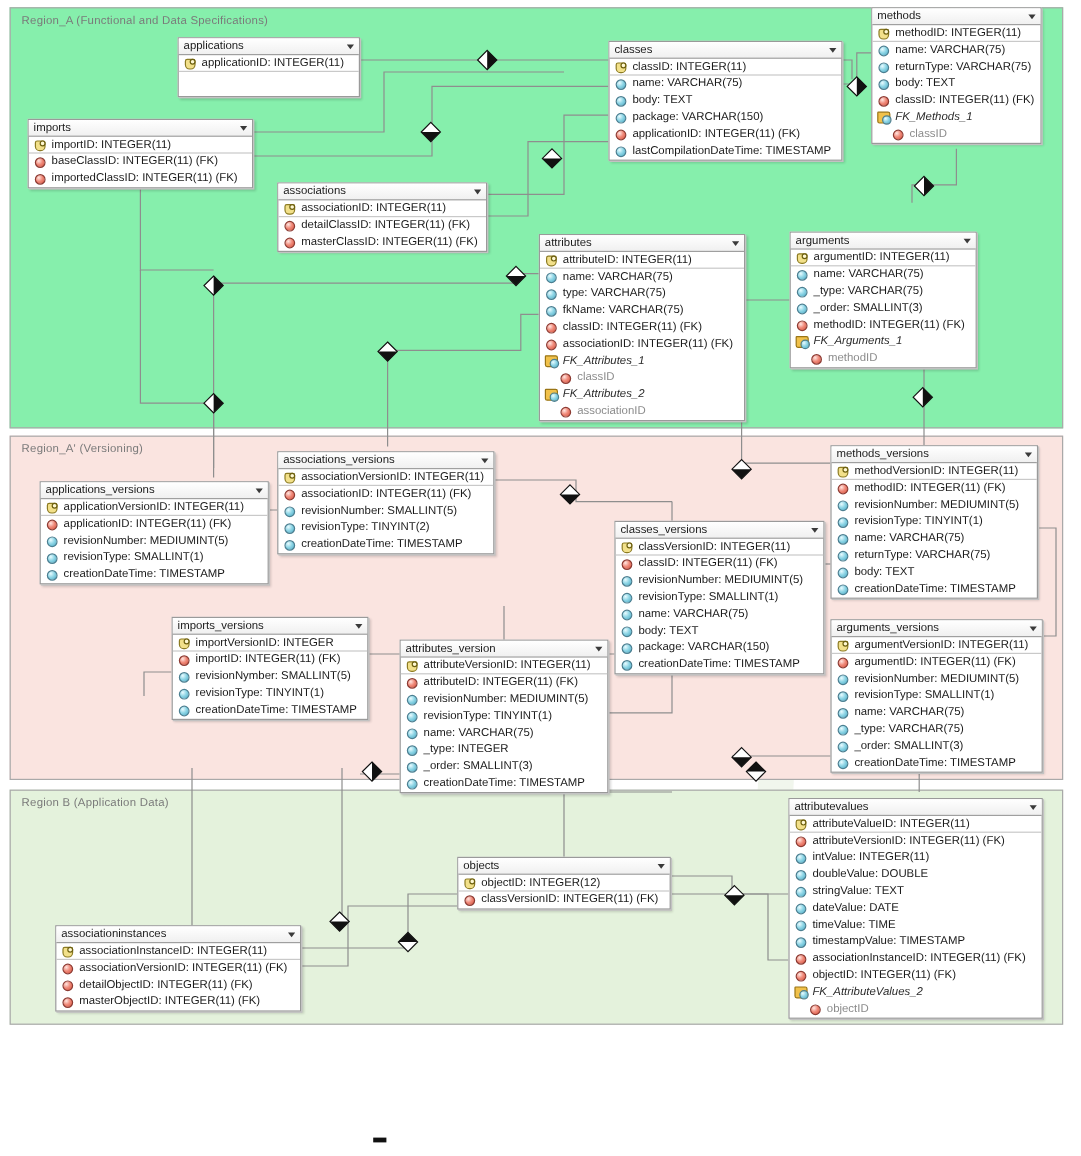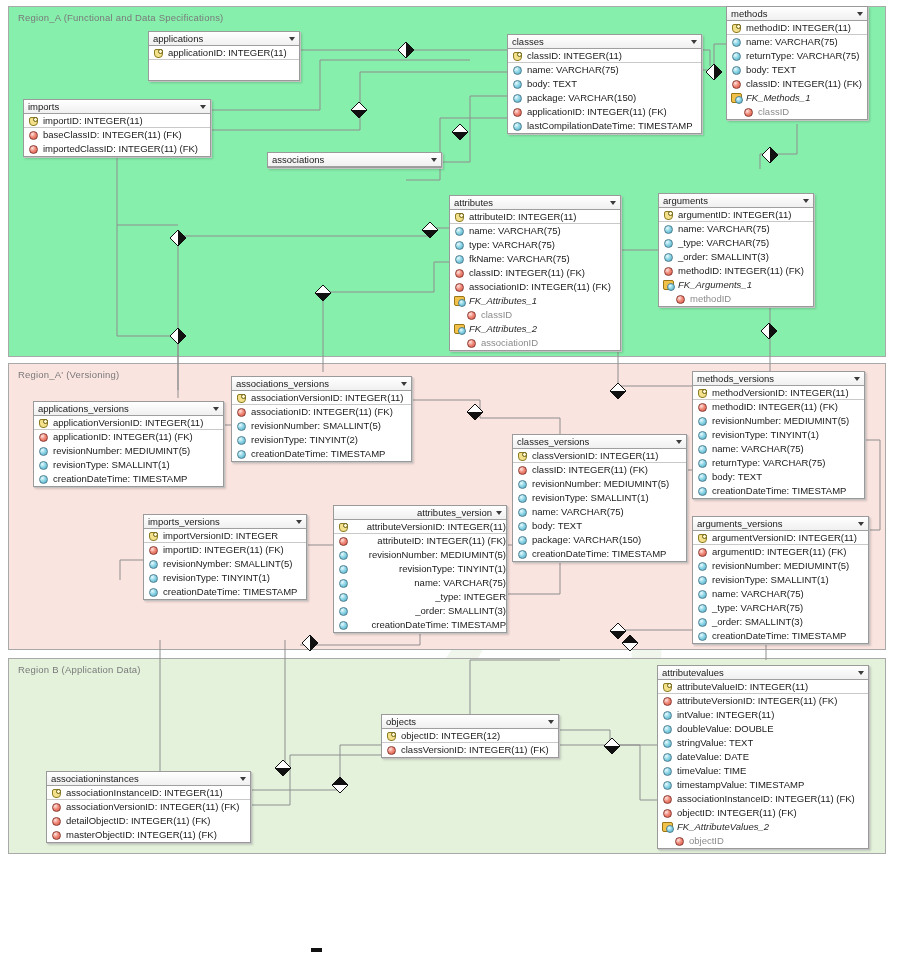--- a/index.html
+++ b/index.html
@@ -300,22 +300,27 @@
         <div style="height: 20px;"></div>
       </div>
       <div class="ent" style="left: 23px; top: 99px; width: 188px;">
         <div class="ent-hdr"><span>imports</span><span class="caret"></span></div>
         <div class="rows">
           <div class="row pk"><span class="ico ico-key"></span><span>importID: INTEGER(11)</span></div>
           <div class="row"><span class="ico ico-fk"></span><span>baseClassID: INTEGER(11) (FK)</span></div>
           <div class="row"><span class="ico ico-fk"></span><span>importedClassID: INTEGER(11) (FK)</span></div>
         </div>
       </div>
-      <div class="ent" style="left: 231px; top: 152px; width: 175px; margin-left: 36px;">
+      <div class="ent" style="left: 231px; top: 152px; width: 175px;">
         <div class="ent-hdr"><span>associations</span><span class="caret"></span></div>
+        <div class="rows">
+          <div class="row pk"><span class="ico ico-key"></span><span>associationID: INTEGER(11)</span></div>
+          <div class="row"><span class="ico ico-fk"></span><span>detailClassID: INTEGER(11) (FK)</span></div>
+          <div class="row"><span class="ico ico-fk"></span><span>masterClassID: INTEGER(11) (FK)</span></div>
+        </div>
       </div>
       <div class="ent" style="left: 507px; top: 34px; width: 195px;">
         <div class="ent-hdr"><span>classes</span><span class="caret"></span></div>
         <div class="rows">
           <div class="row pk"><span class="ico ico-key"></span><span>classID: INTEGER(11)</span></div>
           <div class="row"><span class="ico ico-dot"></span><span>name: VARCHAR(75)</span></div>
           <div class="row"><span class="ico ico-dot"></span><span>body: TEXT</span></div>
           <div class="row"><span class="ico ico-dot"></span><span>package: VARCHAR(150)</span></div>
           <div class="row"><span class="ico ico-fk"></span><span>applicationID: INTEGER(11) (FK)</span></div>
           <div class="row"><span class="ico ico-dot"></span><span>lastCompilationDateTime: TIMESTAMP</span></div>
@@ -383,21 +388,21 @@
       <div class="ent" style="left: 143px; top: 514px; width: 164px;">
         <div class="ent-hdr"><span>imports_versions</span><span class="caret"></span></div>
         <div class="rows">
           <div class="row pk"><span class="ico ico-key"></span><span>importVersionID: INTEGER</span></div>
           <div class="row"><span class="ico ico-fk"></span><span>importID: INTEGER(11) (FK)</span></div>
           <div class="row"><span class="ico ico-dot"></span><span>revisionNymber: SMALLINT(5)</span></div>
           <div class="row"><span class="ico ico-dot"></span><span>revisionType: TINYINT(1)</span></div>
           <div class="row"><span class="ico ico-dot"></span><span>creationDateTime: TIMESTAMP</span></div>
         </div>
       </div>
-      <div class="ent" style="left: 333px; top: 505px; width: 174px; text-align: right;">
+      <div class="ent" style="left: 333px; top: 533px; width: 174px;">
         <div class="ent-hdr"><span>attributes_version</span><span class="caret"></span></div>
         <div class="rows">
           <div class="row pk"><span class="ico ico-key"></span><span>attributeVersionID: INTEGER(11)</span></div>
           <div class="row"><span class="ico ico-fk"></span><span>attributeID: INTEGER(11) (FK)</span></div>
           <div class="row"><span class="ico ico-dot"></span><span>revisionNumber: MEDIUMINT(5)</span></div>
           <div class="row"><span class="ico ico-dot"></span><span>revisionType: TINYINT(1)</span></div>
           <div class="row"><span class="ico ico-dot"></span><span>name: VARCHAR(75)</span></div>
           <div class="row"><span class="ico ico-dot"></span><span>_type: INTEGER</span></div>
           <div class="row"><span class="ico ico-dot"></span><span>_order: SMALLINT(3)</span></div>
           <div class="row"><span class="ico ico-dot"></span><span>creationDateTime: TIMESTAMP</span></div>

